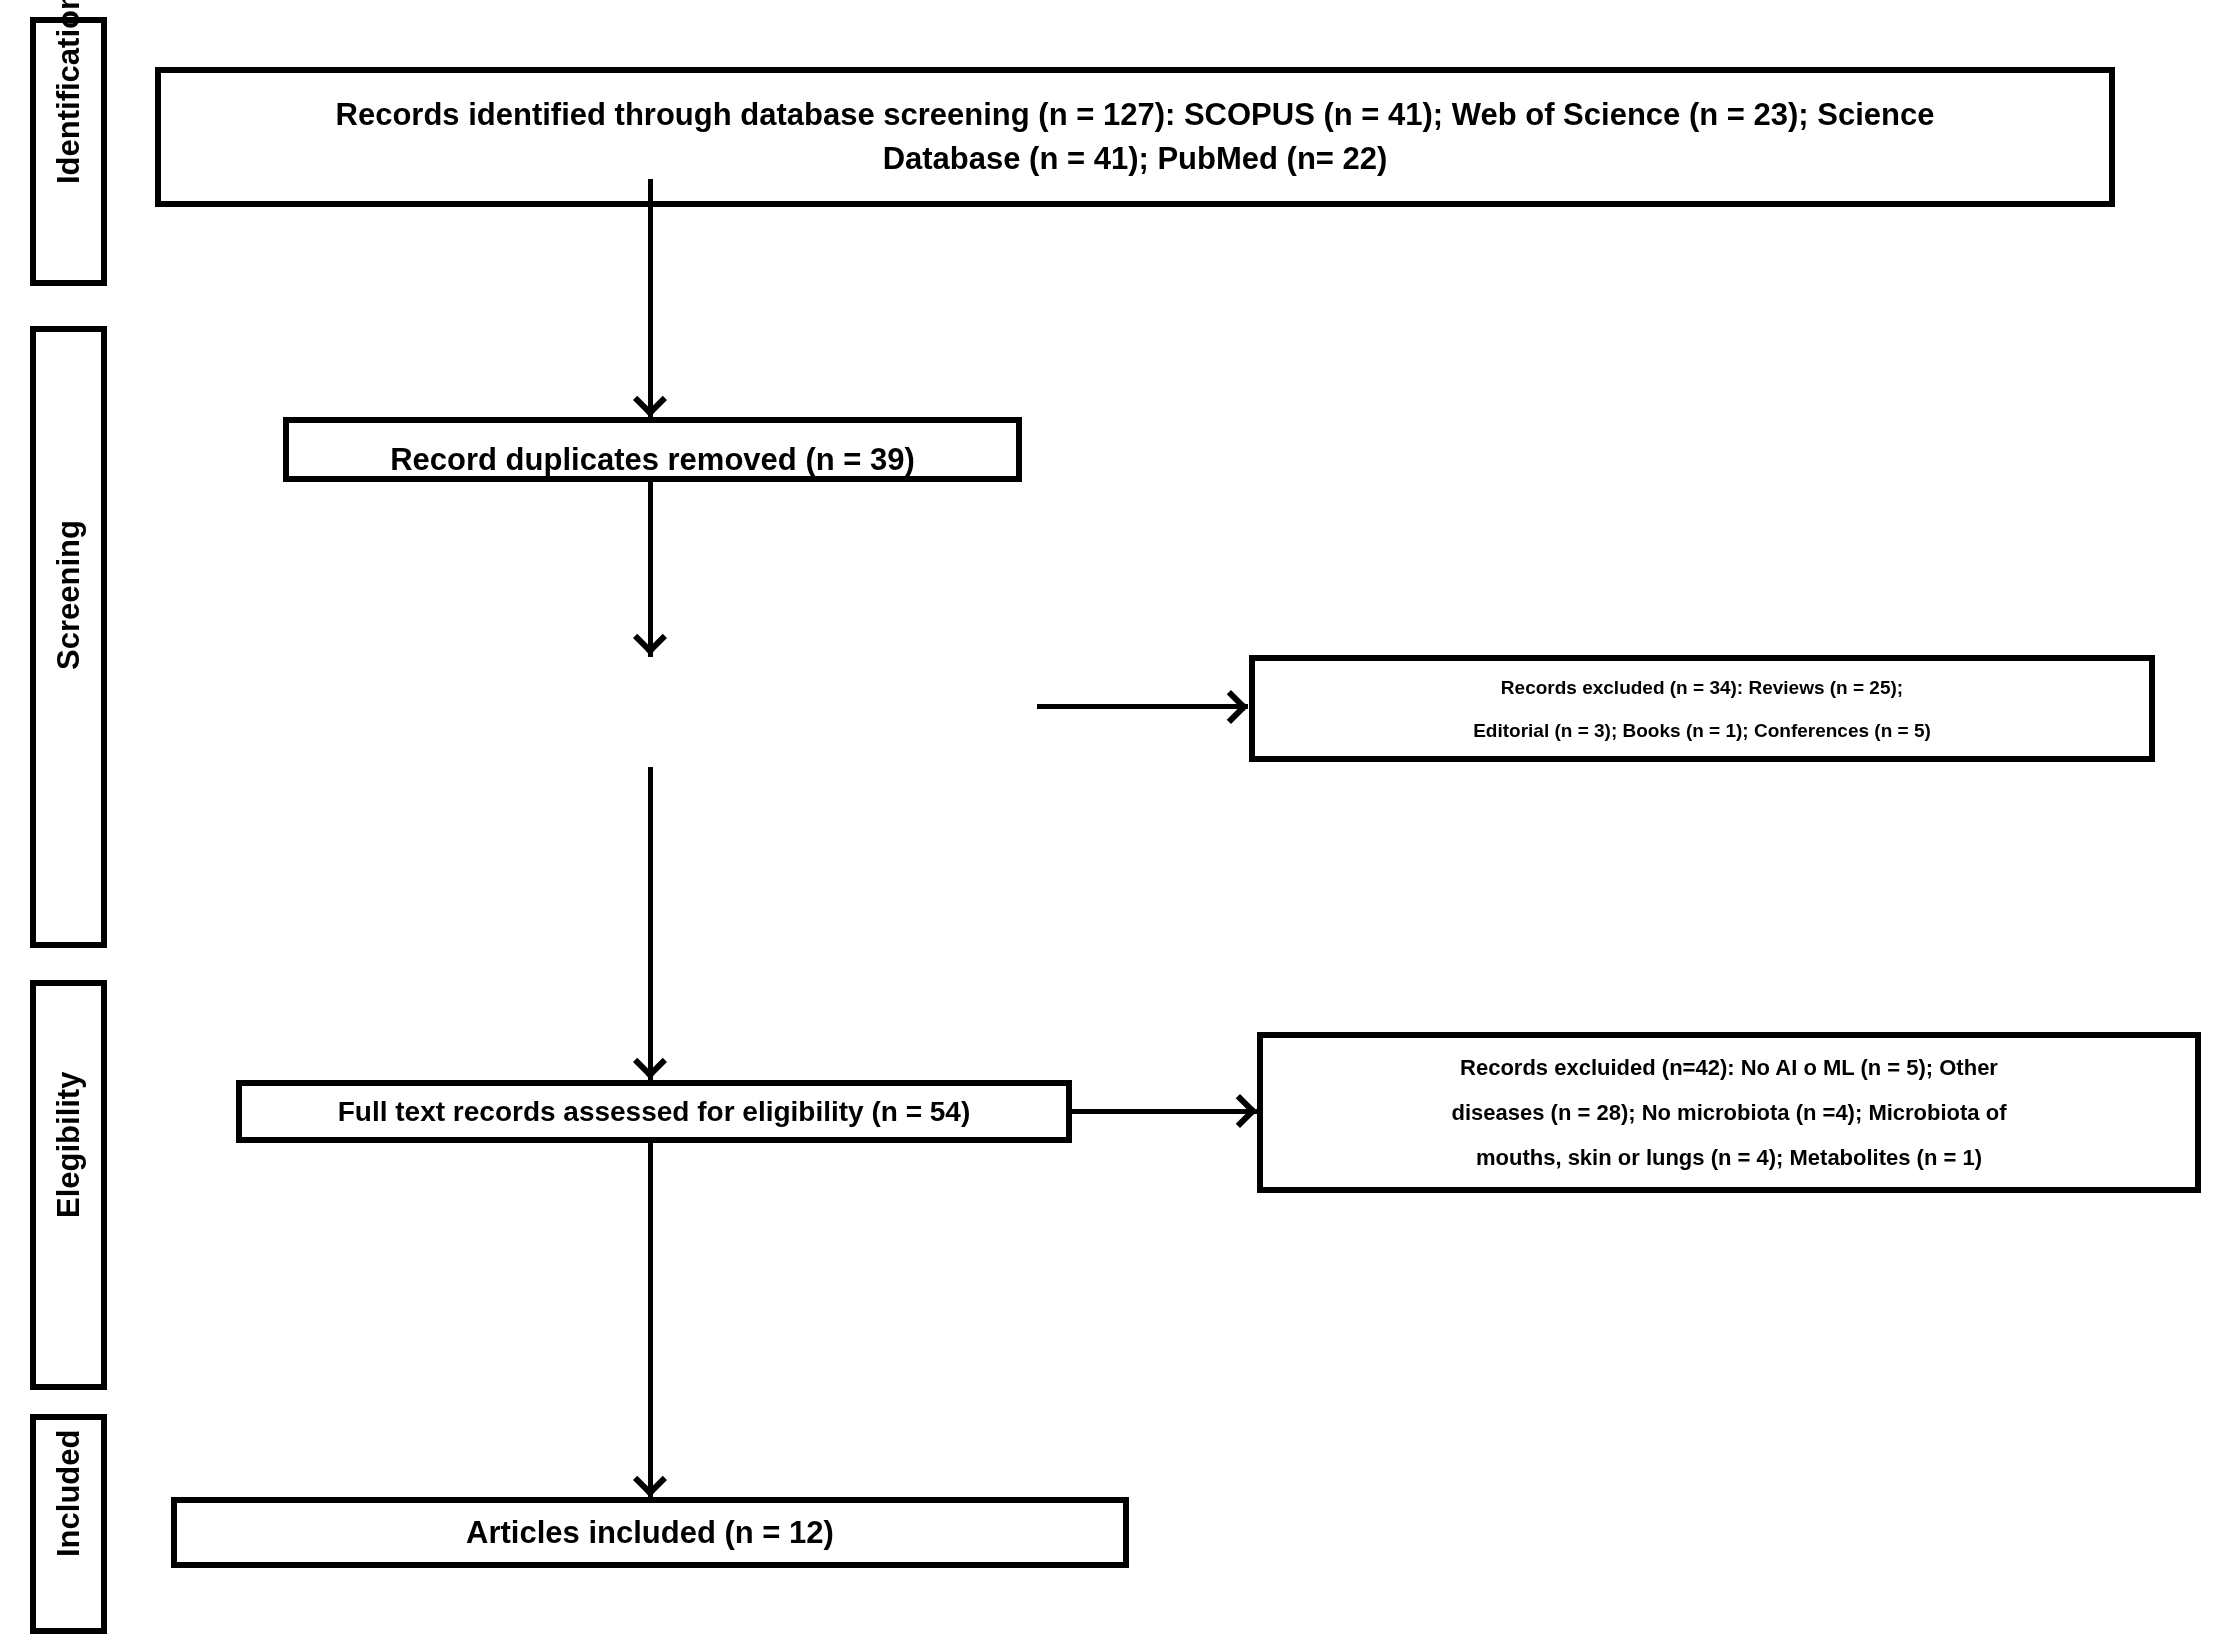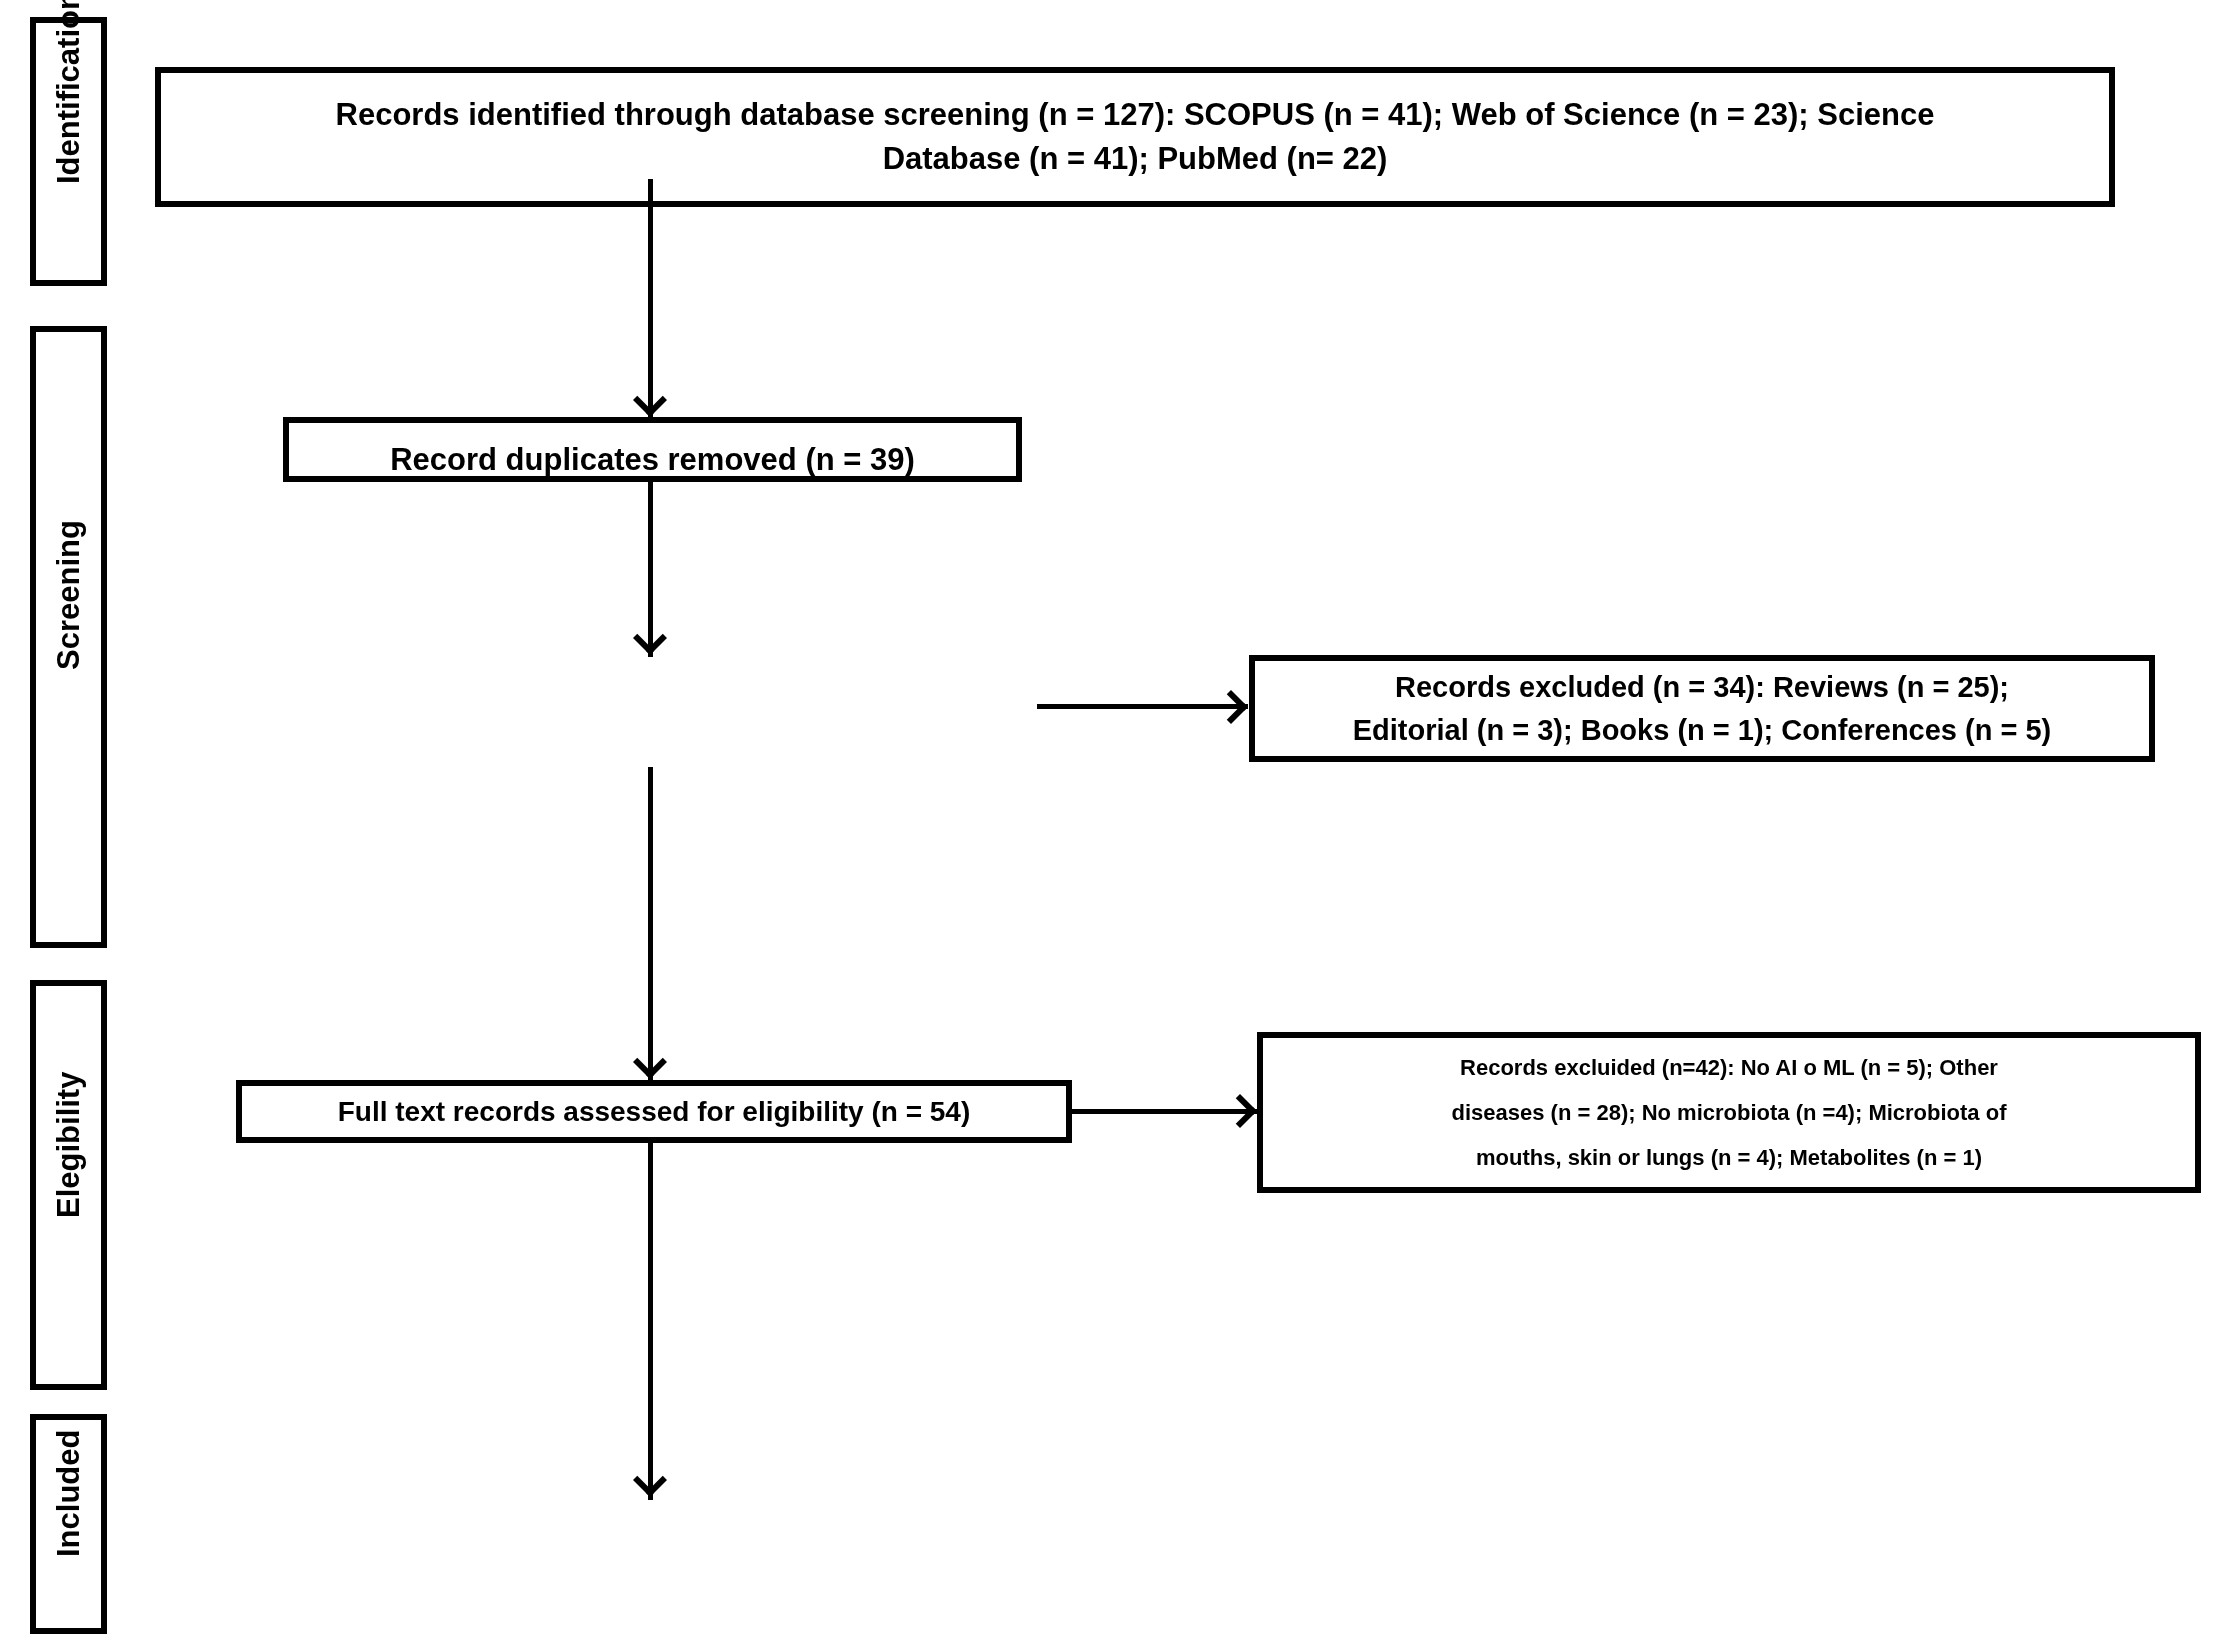--- a/index.html
+++ b/index.html
@@ -51,21 +51,21 @@
   }
   #box-identified .txt { font-size: 31px; line-height: 44px; }
 
   #box-duplicates { left: 283px; top: 417px; width: 739px; height: 65px; align-items: flex-end; }
   #box-duplicates .txt { font-size: 31px; line-height: 33px; }
 
   #box-screened { left: 259px; top: 655px; width: 778px; height: 112px; }
   #box-screened .txt { font-size: 31px; line-height: 44px; }
 
   #box-excluded-screening { left: 1249px; top: 655px; width: 906px; height: 107px; }
-  #box-excluded-screening .txt { font-size: 29px; line-height: 43px; }
+  #box-excluded-screening .txt { font-size: 19px; line-height: 43px; }
 
   #box-fulltext { left: 236px; top: 1080px; width: 836px; height: 63px; }
   #box-fulltext .txt { font-size: 28px; line-height: 31px; }
 
   #box-excluded-eligibility { left: 1257px; top: 1032px; width: 944px; height: 161px; }
   #box-excluded-eligibility .txt { font-size: 22px; line-height: 45px; }
 
   #box-articles { left: 171px; top: 1497px; width: 958px; height: 71px; }
   #box-articles .txt { font-size: 31px; line-height: 33px; }
 
@@ -137,20 +137,23 @@
   <div class="box" id="box-fulltext">
     <div class="txt">Full text records assessed for eligibility (n = 54)</div>
   </div>
 
   <div class="box" id="box-excluded-eligibility">
     <div class="txt">Records excluided (n=42): No AI o ML (n = 5); Other
 diseases (n = 28); No microbiota (n =4); Microbiota of
 mouths, skin or lungs (n = 4); Metabolites (n = 1)</div>
   </div>
 
+  <div class="box" id="box-articles">
+    <div class="txt">Articles included (n = 12)</div>
+  </div>
 
   <div class="line vline" id="line-identified-duplicates"></div>
   <div class="chev chev-down" id="head-duplicates"></div>
 
   <div class="line vline" id="line-duplicates-screened"></div>
   <div class="chev chev-down" id="head-screened"></div>
 
   <div class="line vline" id="line-screened-fulltext"></div>
   <div class="chev chev-down" id="head-fulltext"></div>
 

